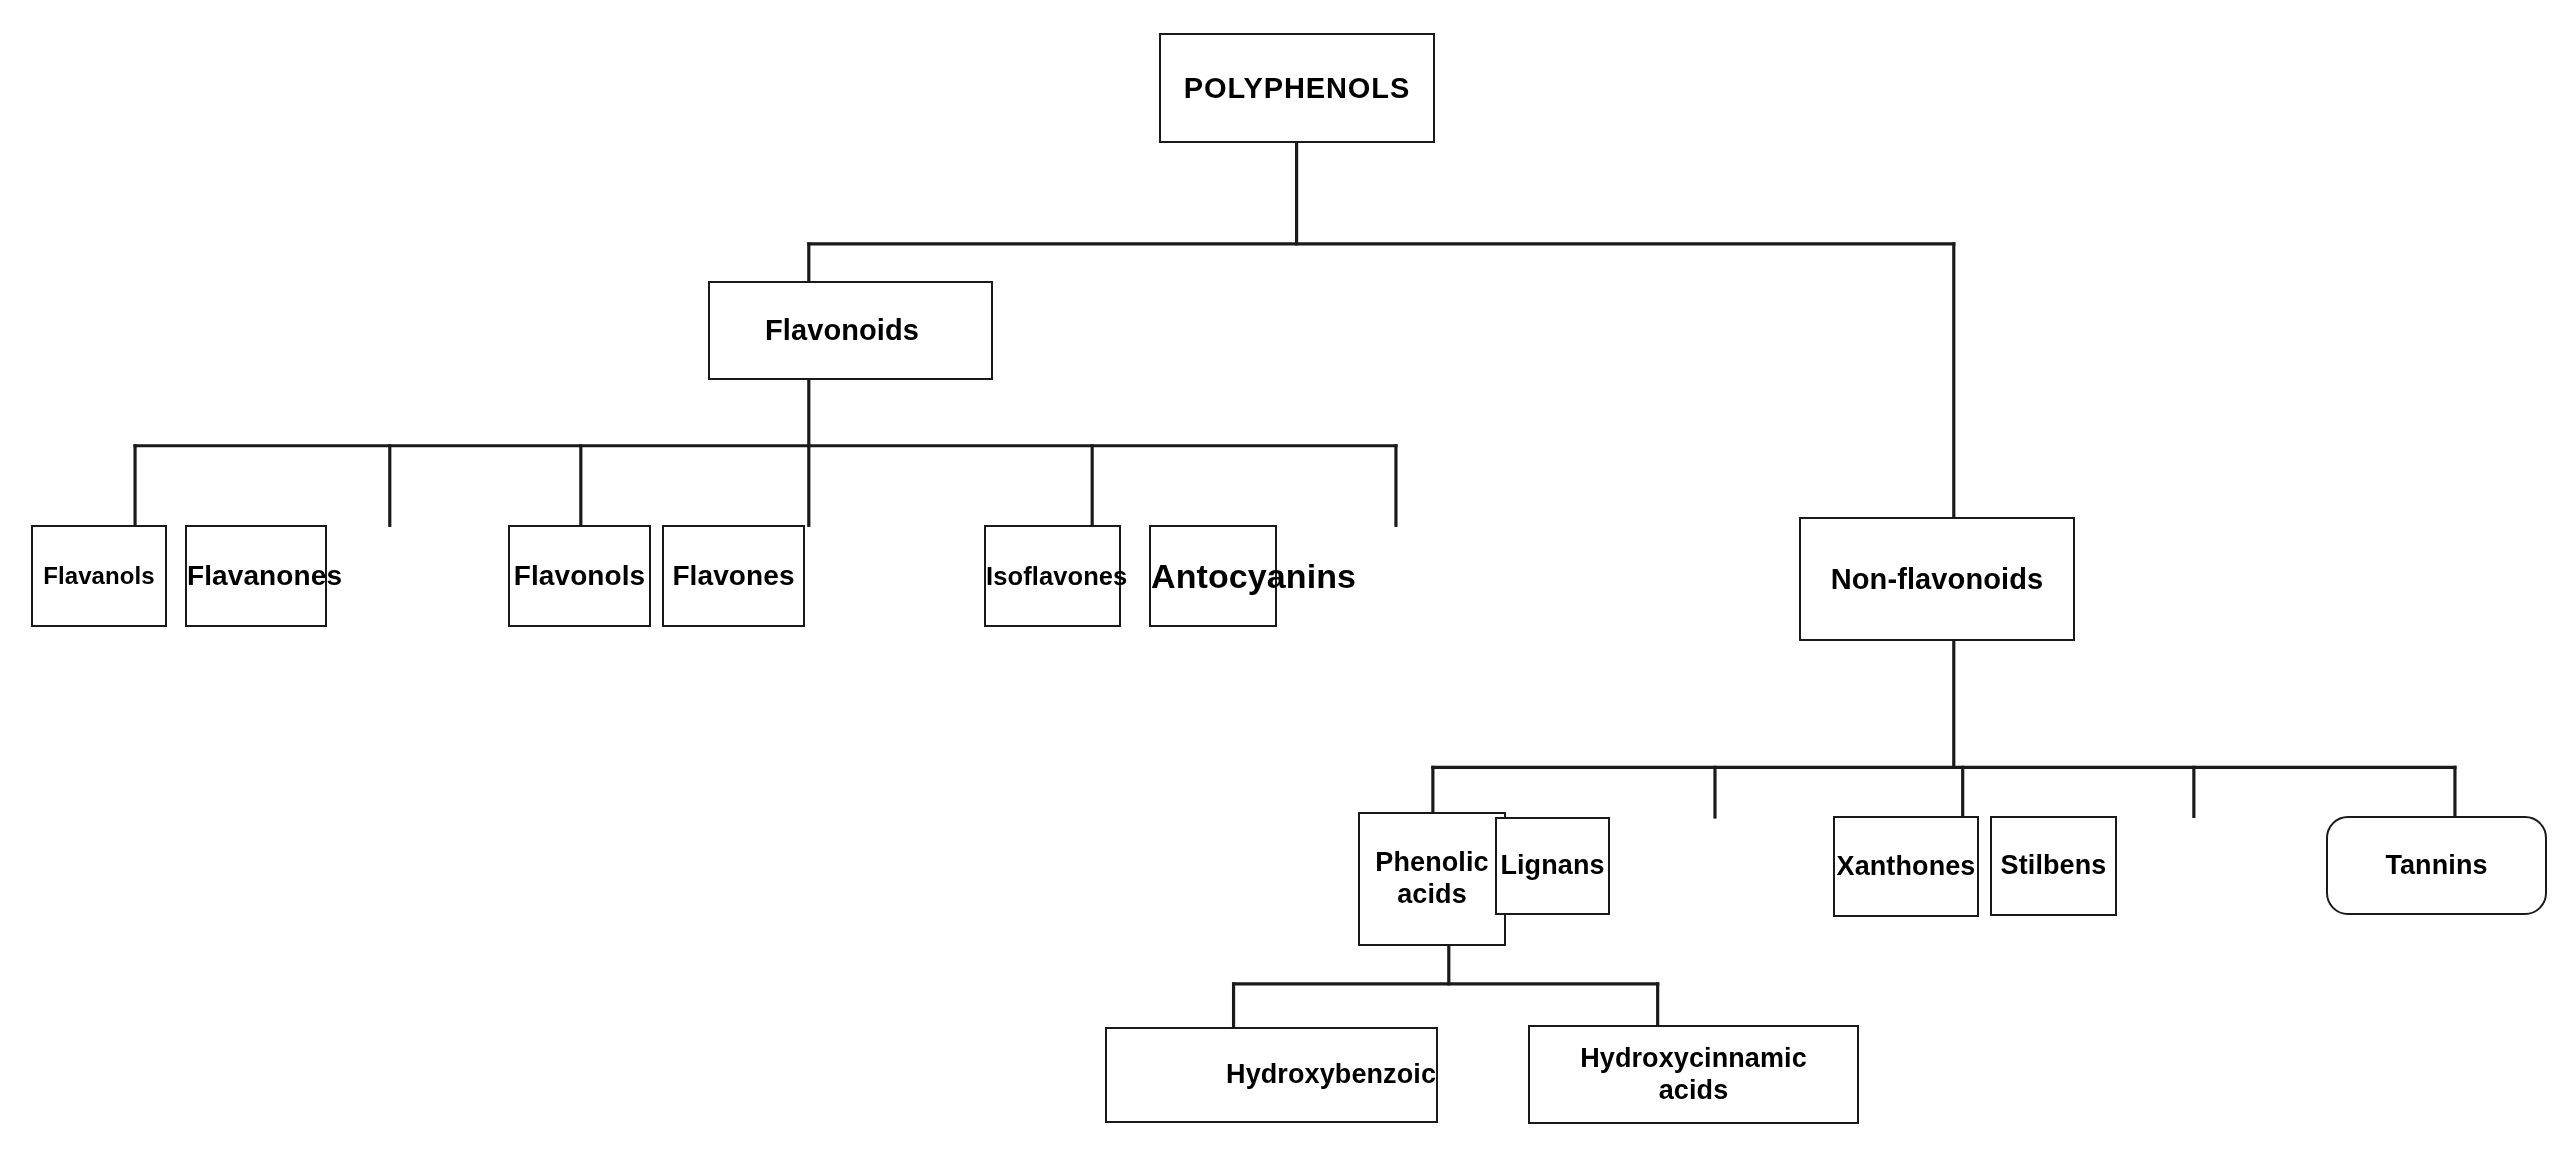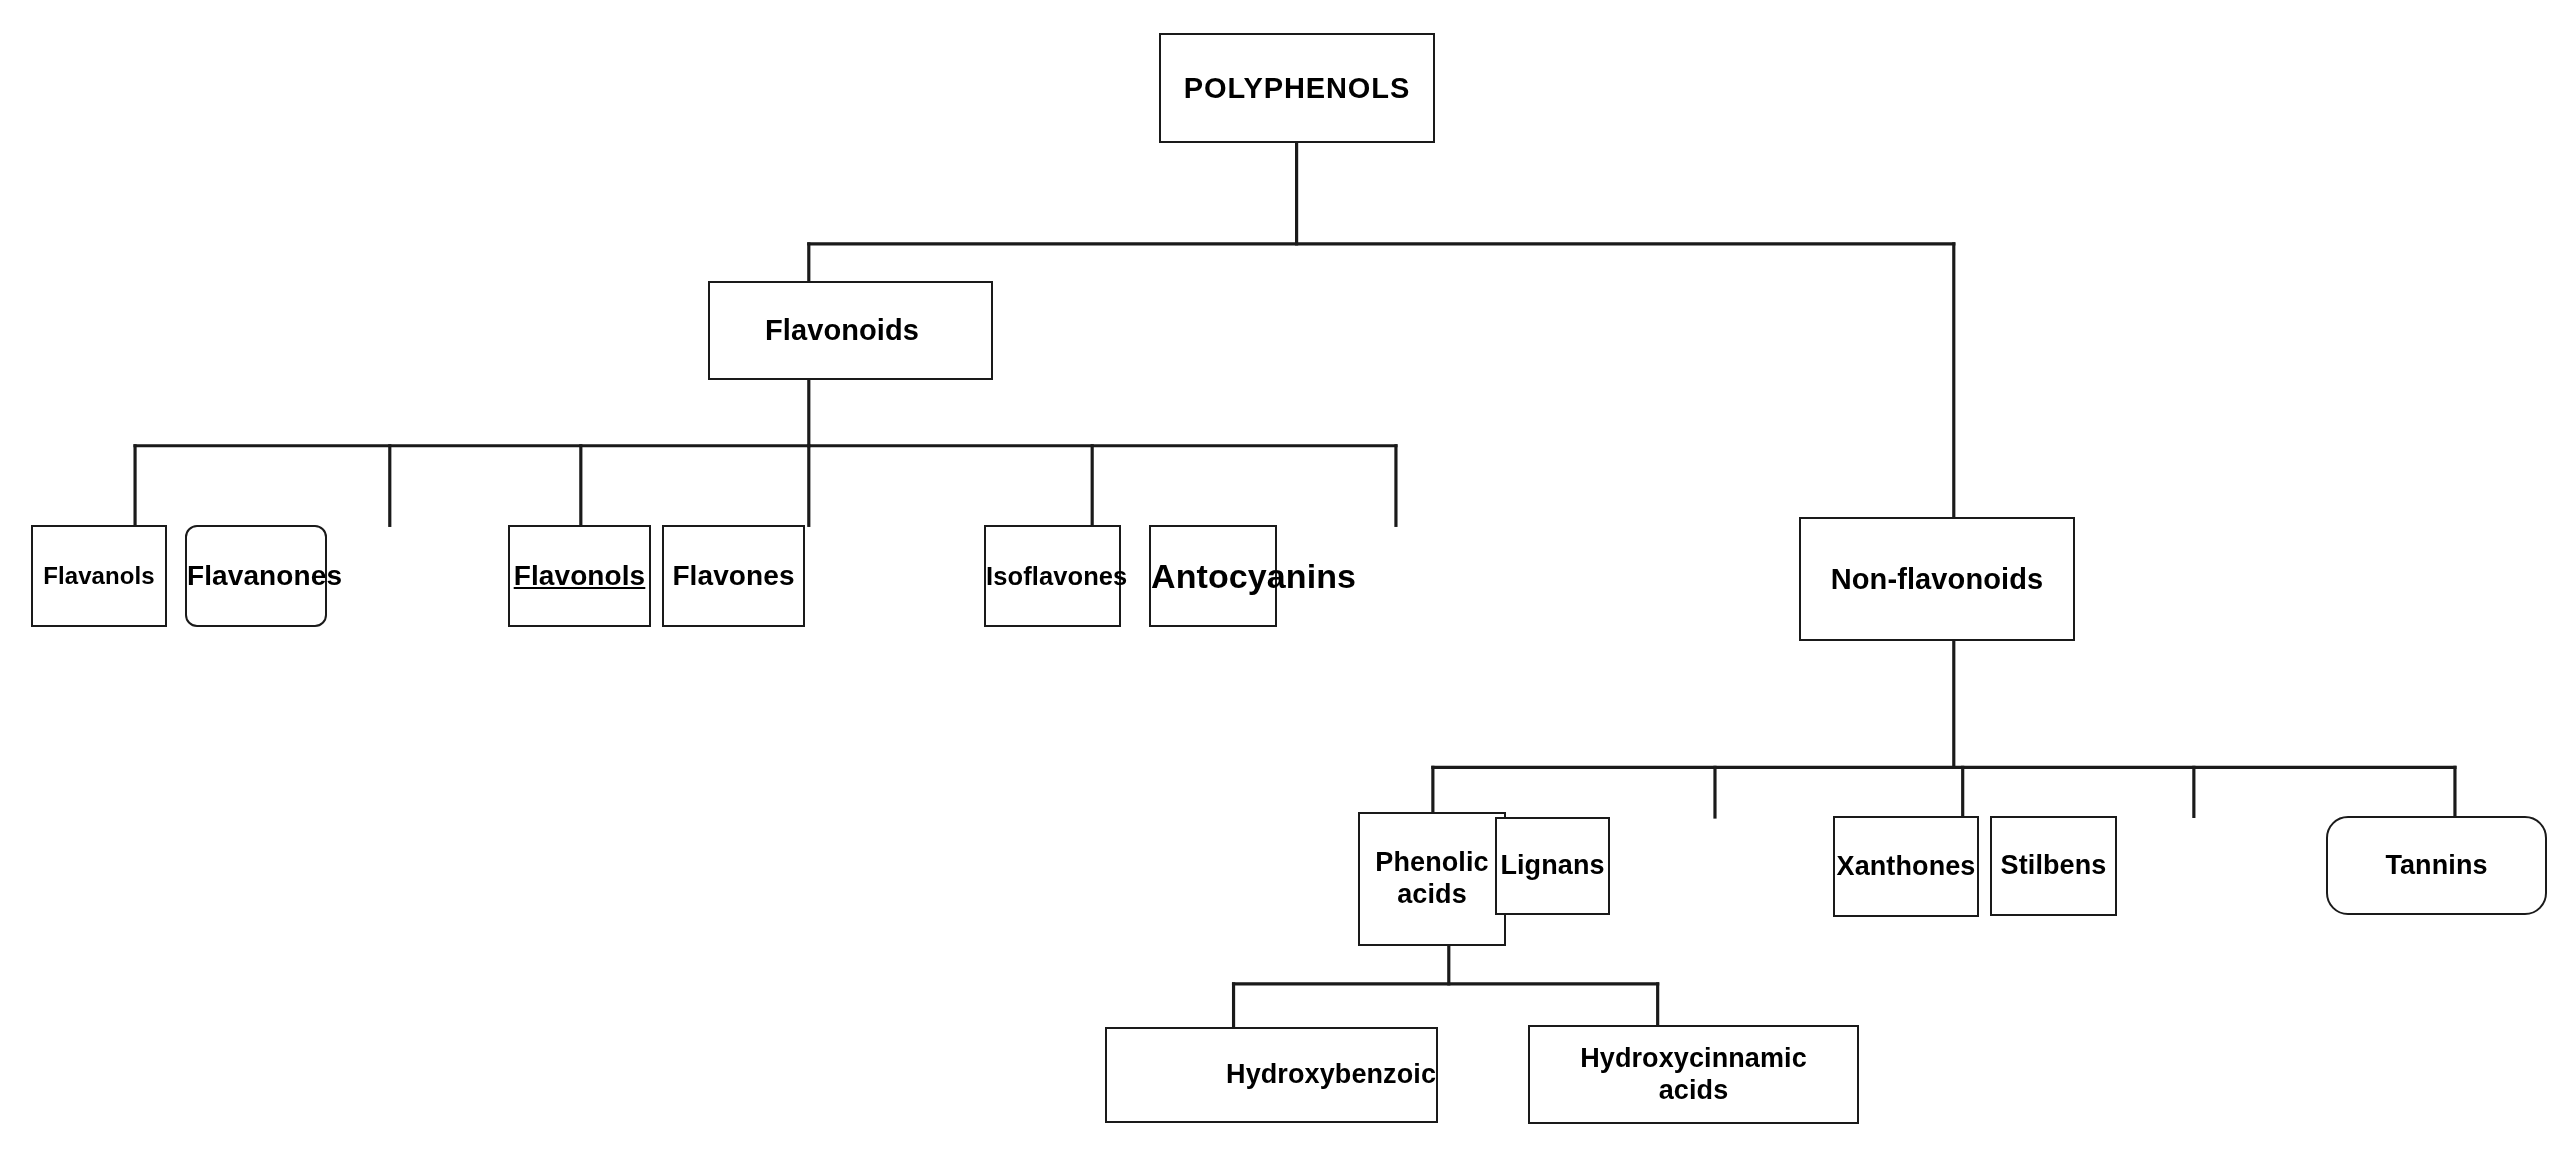--- a/index.html
+++ b/index.html
@@ -97,25 +97,25 @@
   </div>
 
   <div class="node" style="left:1799px; top:517px; width:276px; height:124px; font-size:29px;">
     <span class="label">Non-flavonoids</span>
   </div>
 
   <div class="node" style="left:31px; top:525px; width:136px; height:102px; font-size:24px;">
     <span class="label">Flavanols</span>
   </div>
 
-  <div class="node" style="left:185px; top:525px; width:142px; height:102px; font-size:28px;border-radius:12px;">
+  <div class="node" style="left:185px; top:525px; width:142px; height:102px; font-size:28px;">
     <span class="label">Flavanones</span>
   </div>
 
-  <div class="node" style="left:508px; top:525px; width:143px; height:102px; font-size:28px;text-decoration:underline;">
+  <div class="node" style="left:508px; top:525px; width:143px; height:102px; font-size:28px;">
     <span class="label">Flavonols</span>
   </div>
 
   <div class="node" style="left:662px; top:525px; width:143px; height:102px; font-size:28px;">
     <span class="label">Flavones</span>
   </div>
 
   <div class="node" style="left:984px; top:525px; width:137px; height:102px; font-size:25.5px;">
     <span class="label">Isoflavones</span>
   </div>

